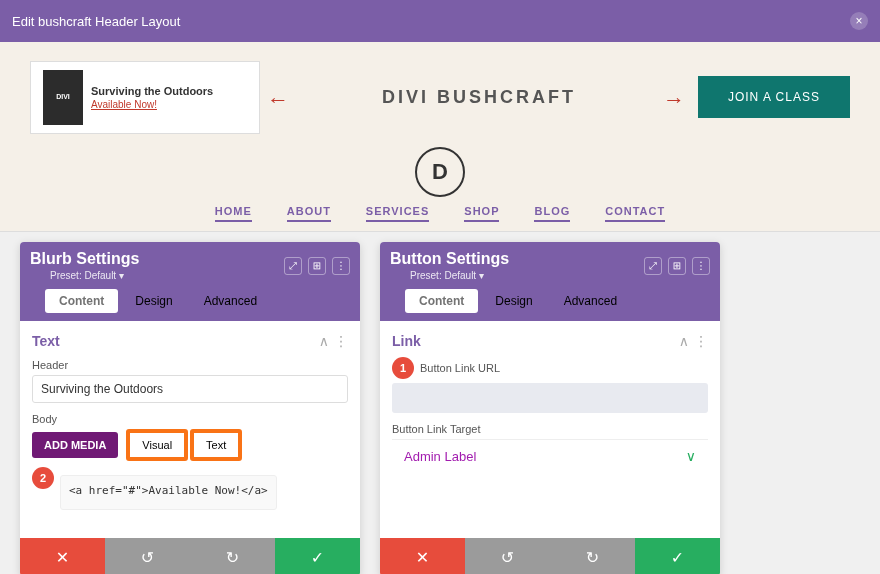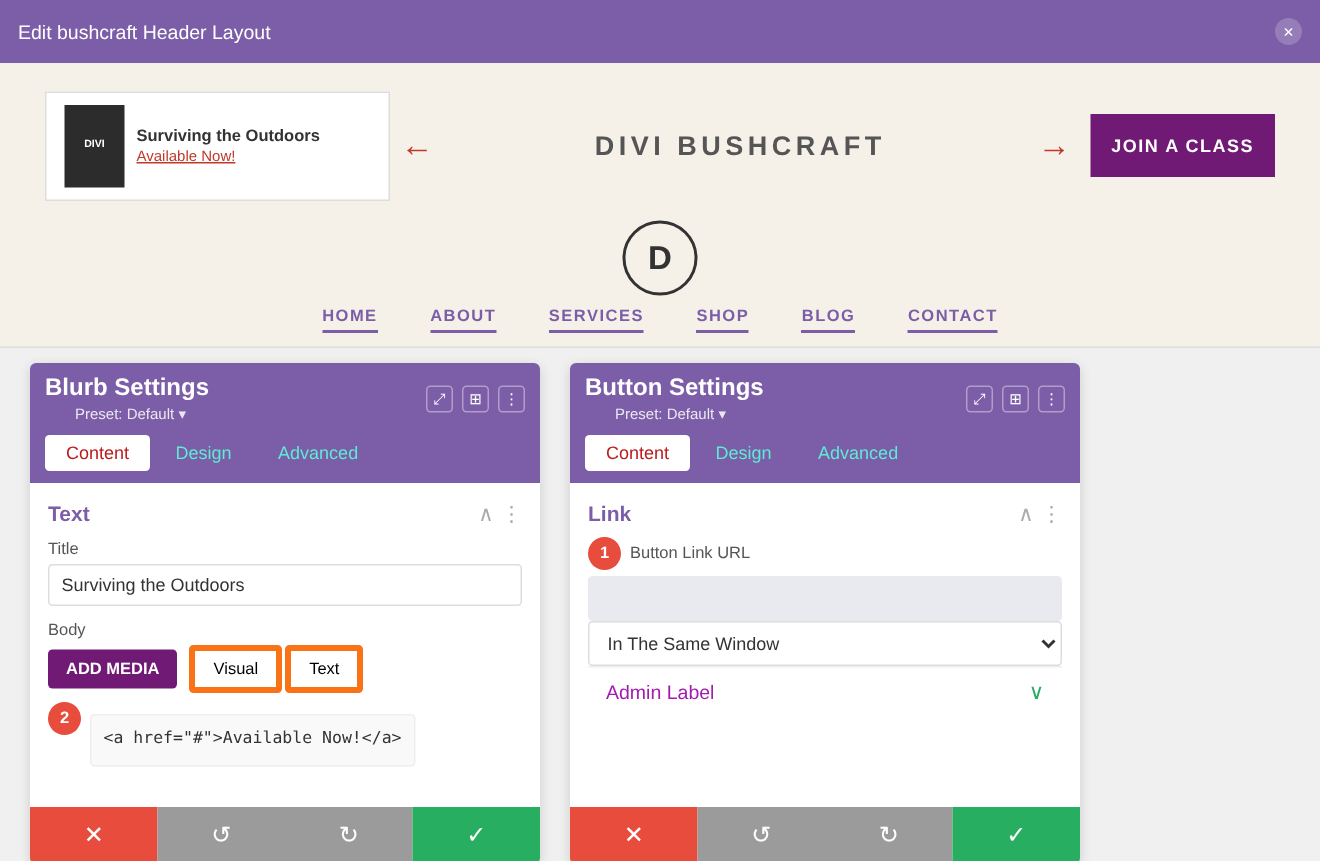--- a/index.html
+++ b/index.html
@@ -77,25 +77,25 @@
 
     .site-title {
       font-size: 18px;
       font-weight: bold;
       letter-spacing: 3px;
       color: #555;
       text-align: center;
     }
 
     .join-btn {
-      background: #701a75;
+      background: #0f766e;
       color: white;
-      padding: 14px 14px;
+      padding: 14px 30px;
       font-size: 12px;
-      font-weight: bold;
+      font-weight: normal;
       letter-spacing: 1px;
       border: none;
       cursor: pointer;
       position: relative;
     }
     .arrow-right {
       position: absolute;
       left: -35px; top: 50%;
       transform: translateY(-50%);
       color: #c0392b;
@@ -177,23 +177,23 @@
       background: #7b5ea7;
       display: flex;
       padding: 0 10px 8px;
       gap: 3px;
     }
     .panel-tab {
       padding: 5px 14px;
       font-size: 12px;
       cursor: pointer;
       border-radius: 3px;
-      color: #5eead4;
-    }
-    .panel-tab.active { background: white; color: #b91c1c; font-weight: normal; }
+      color: #000000;
+    }
+    .panel-tab.active { background: white; color: #737373; font-weight: bold; margin-left: 15px; }
 
     
     .panel-content {
       flex: 1;
       overflow-y: auto;
       padding: 12px;
       border-radius: 30px;
     }
 
     .section-header {
@@ -382,21 +382,21 @@
 
     <div class="panel-content">
       <div class="section-header">
         <span class="section-title">Text</span>
         <div class="section-icons">
           <span class="section-icon">∧</span>
           <span class="section-icon">⋮</span>
         </div>
       </div>
 
-      <div class="field-label">Title</div>
+      <div class="field-label">Header</div>
       <input class="field-input" type="text" value="Surviving the Outdoors" style="">
 
       <div class="field-label">Body</div>
       <div style="display:flex; align-items:center; margin-bottom:6px;">
         <button class="add-media-btn">ADD MEDIA</button>
         <div class="editor-tabs">
           <button class="editor-tab">Visual</button>
           <button class="editor-tab">Text</button>
         </div>
       </div>
@@ -443,23 +443,21 @@
           <span class="section-icon">⋮</span>
         </div>
       </div>
 
       <div style="display:flex; align-items:center; margin-bottom:4px;">
         <span class="step-badge">1</span>
         <div class="field-label" style="margin:0;">Button Link URL</div>
       </div>
       <div class="url-input-area"></div>
 
-      <select class="field-select">
-        <option>In The Same Window</option>
-      </select>
+      <div class="field-label">Button Link Target</div>
 
       <div class="admin-label-row">
         <span class="admin-label-title">Admin Label</span>
         <span style="color:#27ae60; font-size:14px;">∨</span>
       </div>
     </div>
 
     <div class="panel-footer">
       <div class="footer-btn red">✕</div>
       <div class="footer-btn gray">↺</div>

